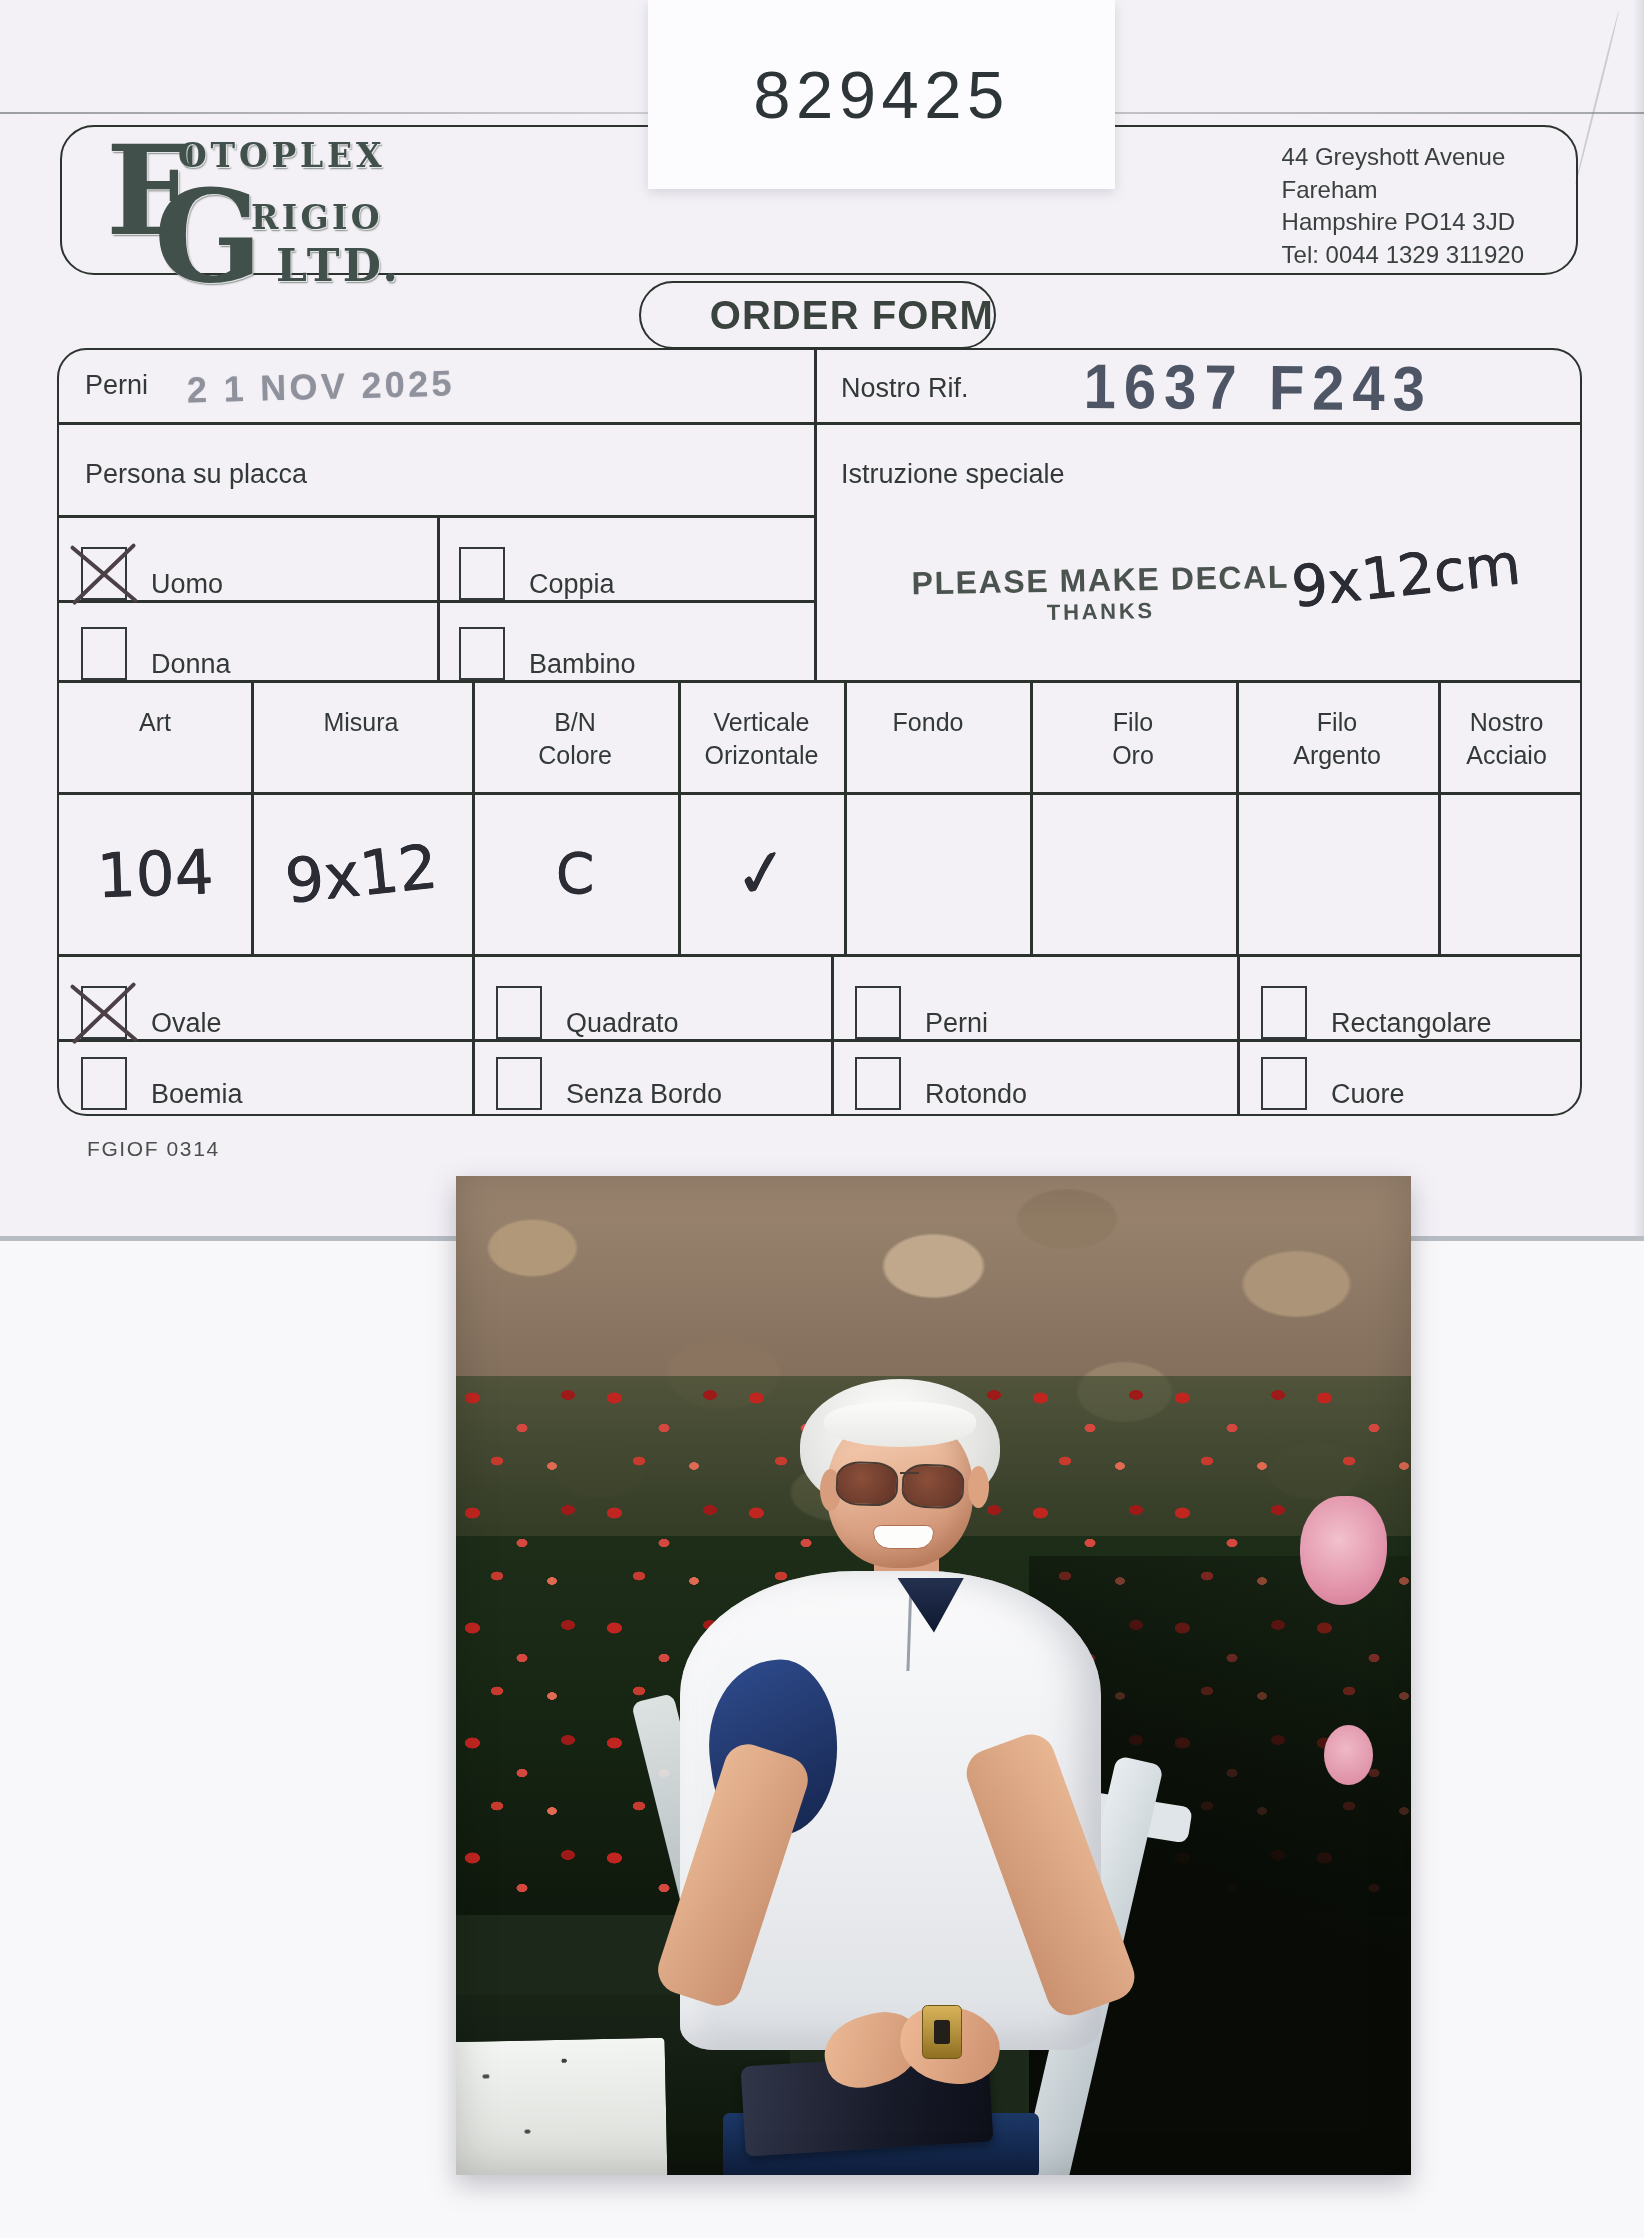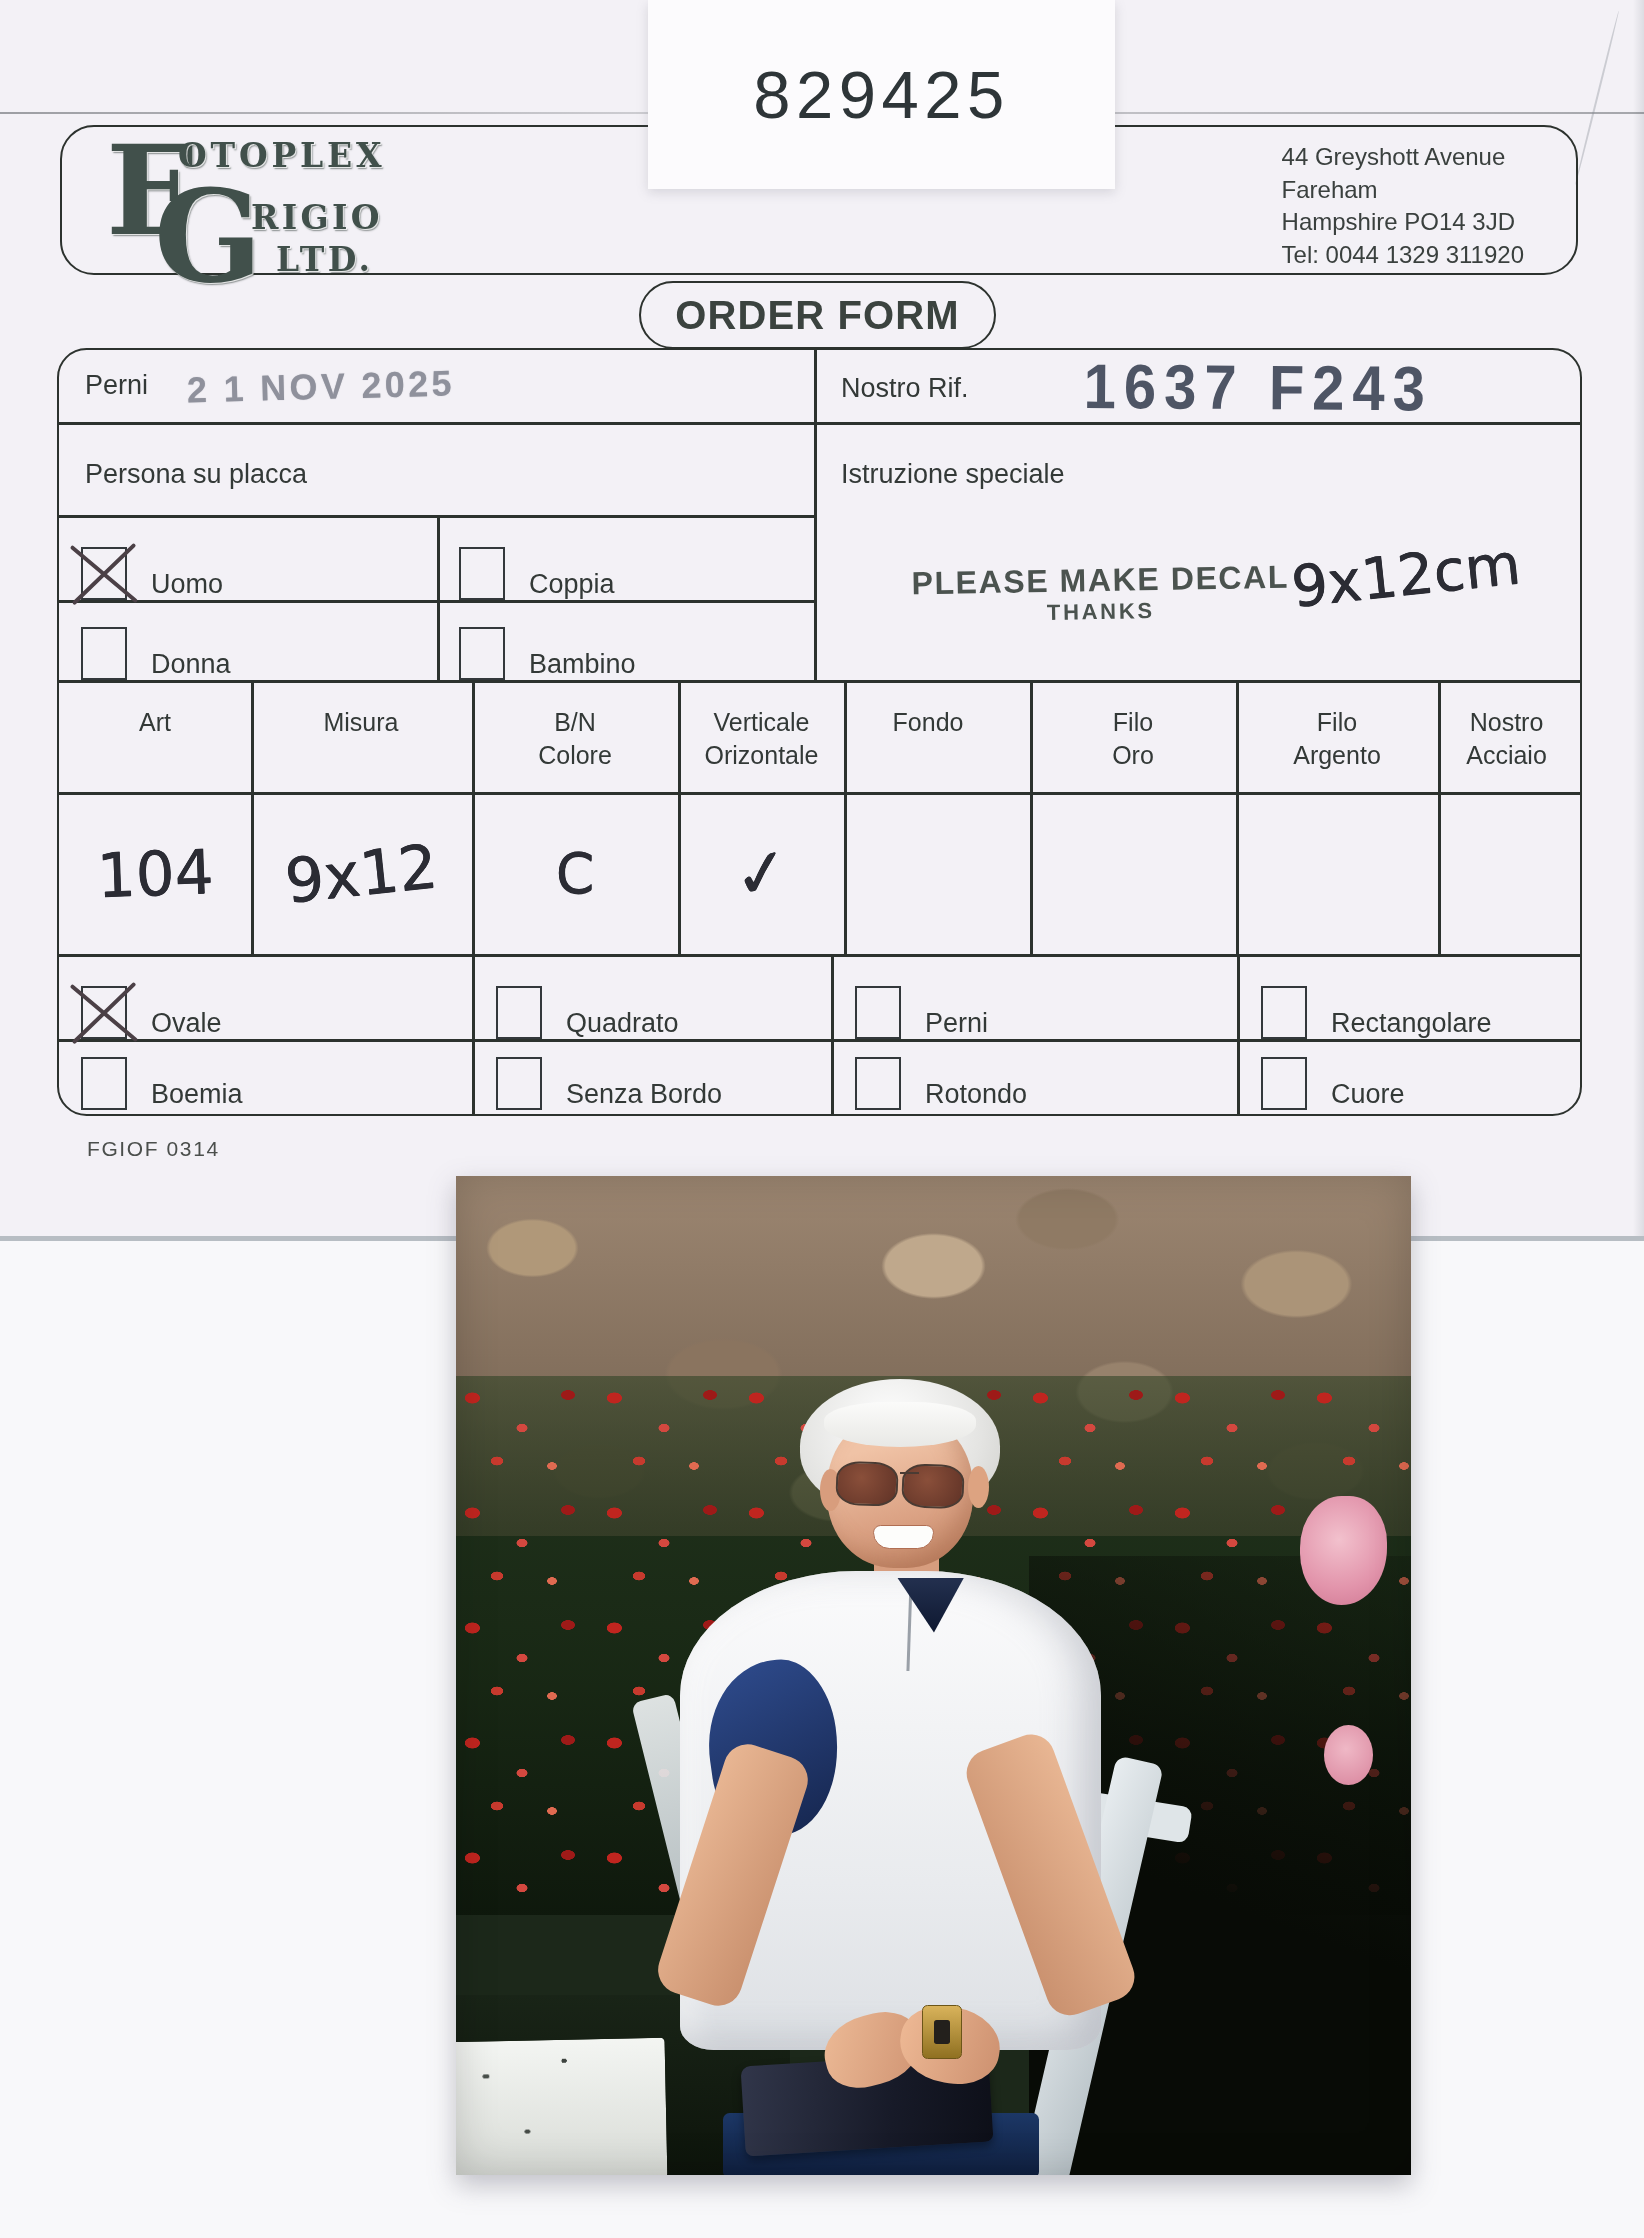--- a/index.html
+++ b/index.html
@@ -21,26 +21,26 @@
   .sticker-num{font-size:67px;color:#2e3538;letter-spacing:5.5px;font-weight:500;}
   
   .header-box{position:absolute;left:60px;top:125px;width:1514px;height:146px;border:2.2px solid var(--line,#2c322e);
     border-radius:34px;}
   .logo{position:absolute;left:22px;top:0;width:492px;height:100%;color:#41504b;font-family:"DejaVu Serif",serif;font-weight:bold;}
   .logo span{position:absolute;text-shadow:1.1px 1.1px 0 rgba(255,255,255,.75),1.6px 1.6px 1.6px rgba(50,60,56,.55);}
   .logo-f{left:22px;top:-8.7px;font-size:124px;}
   .logo-rest1{left:94px;top:8.7px;font-size:33px;letter-spacing:3.8px;}
   .logo-g{left:70px;top:35px;font-size:127px;}
   .logo-rest2{left:167px;top:71px;font-size:33px;letter-spacing:3.3px;}
-  .logo-line3{left:192px;top:113px;font-size:33px;letter-spacing:3.3px;}
+  .logo-line3{left:192px;top:113px;font-size:44px;letter-spacing:3.3px;}
   .address{position:absolute;right:52px;top:14px;font-size:24px;line-height:1.36;color:#3a403e;text-align:left;}
   
   .pill{position:absolute;left:639px;top:281px;width:353px;height:64px;background:var(--paper,#f3f1f6);
     border:2.2px solid var(--line,#2c322e);border-radius:38px;z-index:4;
-    display:flex;align-items:center;justify-content:center;}
+    display:flex;align-items:center;justify-content:flex-end;}
   .pill span{font-size:40px;font-weight:bold;color:#3b433f;letter-spacing:1.1px;}
   
   .form-box{position:absolute;left:57px;top:348px;width:1521px;height:764px;border:2.2px solid var(--line,#2c322e);
     border-radius:29.5px;z-index:3;overflow:hidden;}
   .hl,.vl{position:absolute;background:var(--line,#2c322e);}
   .hl{height:2.7px;}
   .vl{width:2.7px;}
   .flabel{position:absolute;font-size:27px;color:var(--label,#333937);}
   .stamp-date{position:absolute;left:128px;top:16.4px;font-size:36px;font-weight:600;letter-spacing:3.3px;
     color:var(--stamp-gray,#8f919c);transform:rotate(-1.5deg);text-shadow:0 0 1.1px rgba(145,147,157,.55);}

